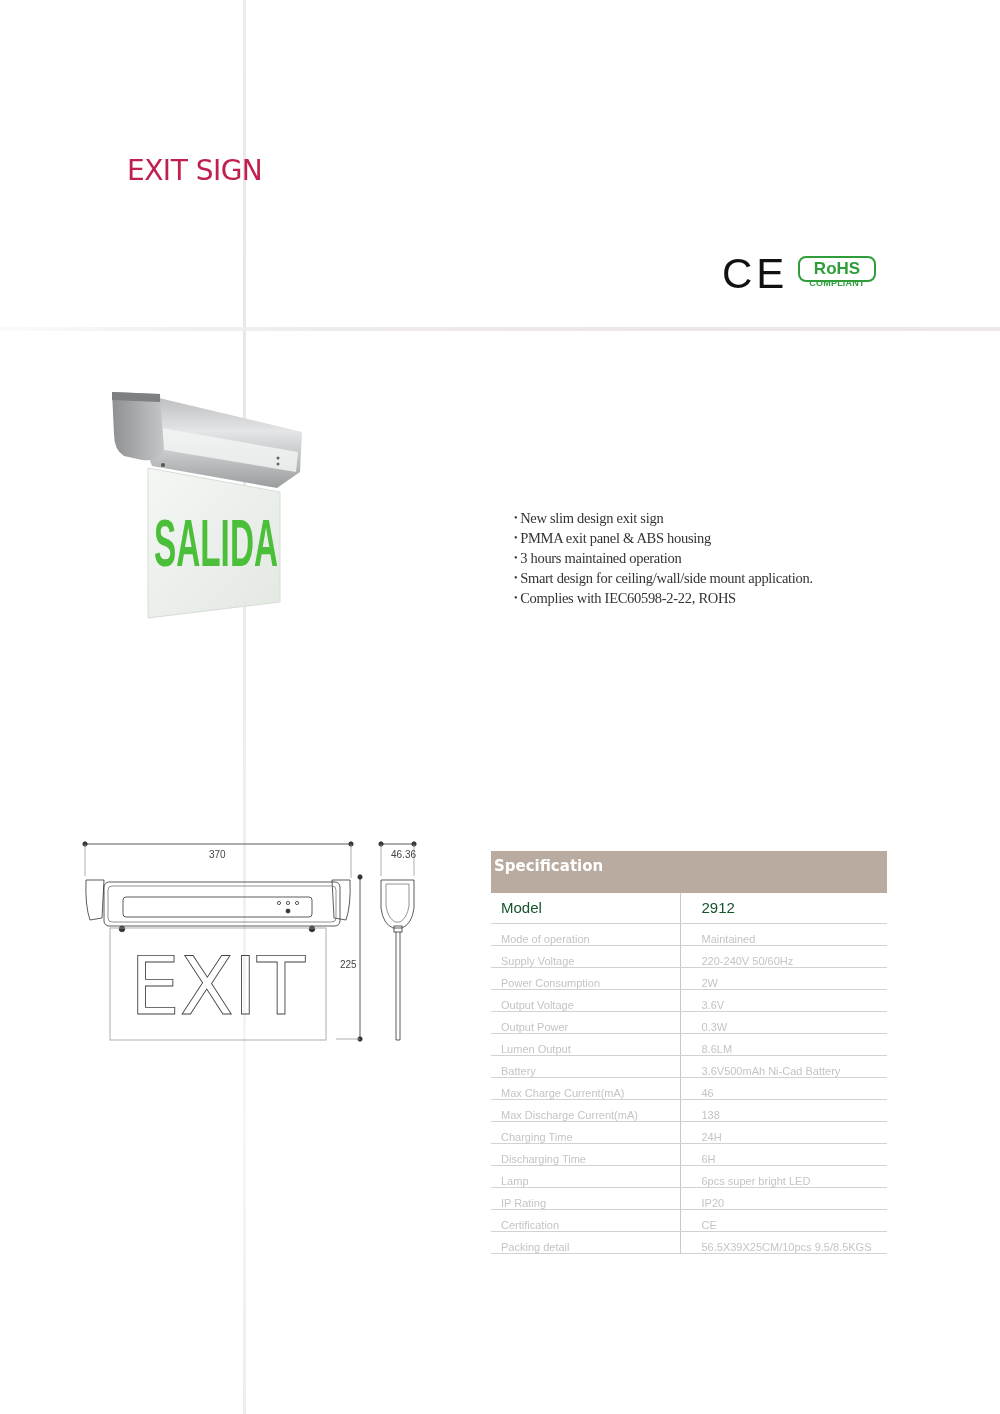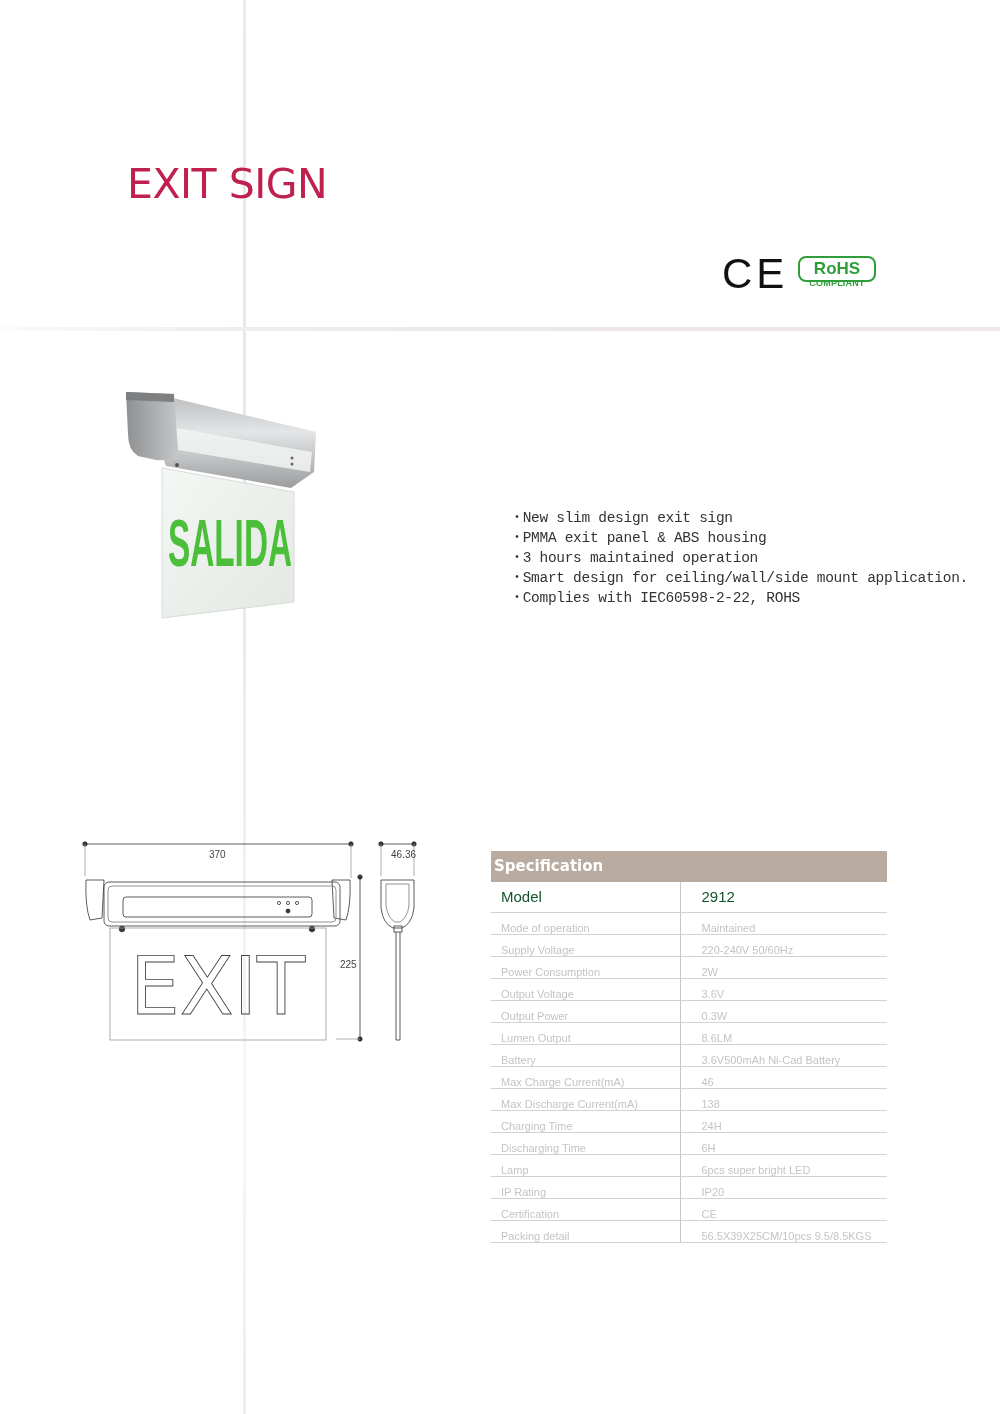--- a/index.html
+++ b/index.html
@@ -4,44 +4,44 @@
 <style>
   * { box-sizing: border-box; margin: 0; padding: 0; }
   html, body { width: 1000px; height: 1414px; background: #ffffff; overflow: hidden; }
   body { position: relative; font-family: "DejaVu Sans", sans-serif; color: #333; }
 
   .vline { position: absolute; left: 243px; top: 0; width: 3px; height: 1414px;
            background: linear-gradient(to bottom, #ececec 0%, #e8e6e8 30%, #f0f0f0 60%, #f7f7f7 80%, #ededed 100%); }
   .hline { position: absolute; left: 0; top: 327px; width: 1000px; height: 4px;
            background: linear-gradient(to right, #fbfbfb 0%, #f0eeee 20%, #ece6e8 65%, #efe7ea 100%); }
 
-  .title { position: absolute; left: 127px; top: 160px; font-family: "DejaVu Sans", sans-serif;
-           font-size: 41px; color: #c0204e; letter-spacing: -0.5px; font-weight: normal; }
+  .title { position: absolute; left: 127px; top: 154px; font-family: "DejaVu Sans", sans-serif;
+           font-size: 28px; color: #c0204e; letter-spacing: -0.5px; font-weight: normal; }
 
   .cert { position: absolute; top: 256px; }
   .ce { left: 722px; font-family: "Liberation Sans", sans-serif; font-size: 42px; font-weight: normal;
         color: #111; letter-spacing: 4px; line-height: 40px; top: 254px; }
   .rohs { left: 798px; width: 78px; height: 26px; border: 2px solid #2f9e3a; border-radius: 8px;
           text-align: center; color: #2f9e3a; font-family: "Liberation Sans", sans-serif; font-weight: bold; }
   .rohs .r1 { font-size: 17px; line-height: 19px; display: block; margin-top: 1px; }
   .rohs .r2 { font-size: 9px; line-height: 10px; display: block; letter-spacing: 0.2px; }
 
   
-  .photo { position: absolute; left: 116px; top: 380px; width: 210px; height: 240px; text-decoration: underline; }
+  .photo { position: absolute; left: 102px; top: 380px; width: 210px; height: 240px; text-decoration: underline; }
 
   .features { position: absolute; left: 514px; top: 508px; list-style: none;
-              font-family: Liberation Mono, monospace; font-size: 14.5px; color: #333; line-height: 20px; }
+              font-family: Liberation Serif, serif; font-size: 14.5px; color: #333; line-height: 20px; }
   .features li { white-space: nowrap; letter-spacing: -0.3px; }
   .features li .bullet { font-size: 10px; margin-right: 3px; vertical-align: 2px; }
 
   .drawing { position: absolute; left: 78px; top: 836px; width: 350px; height: 210px; }
   .dim { position: absolute; font-family: Liberation Sans, sans-serif; font-size: 10px; color: #444; }
 
   .spec { position: absolute; left: 491px; top: 851px; width: 396px; }
-  .spec-head { height: 31px; background: #b9aba0; color: #fff; font-weight: bold; font-size: 15px;
+  .spec-head { height: 42px; background: #b9aba0; color: #fff; font-weight: bold; font-size: 15px;
                line-height: 31px; padding-left: 3px; font-family: "DejaVu Sans", sans-serif; }
   .spec-table { width: 100%; border-collapse: collapse; font-family: "Liberation Sans", sans-serif; }
   .spec-table td { border-bottom: 1px solid #d2d2d2; font-size: 11px; color: #c4c4c4; height: 22px;
                    padding: 0 0 0 10px; white-space: nowrap; vertical-align: bottom; }
   .spec-table td.val { border-left: 1px solid #c8c8c8; padding-left: 21px; }
   .spec-table tr.model td { height: 30px; font-size: 15px; color: #14532d; vertical-align: middle; }
   .spec-table td:first-child { width: 189px; }
 </style>
 </head>
 <body>

